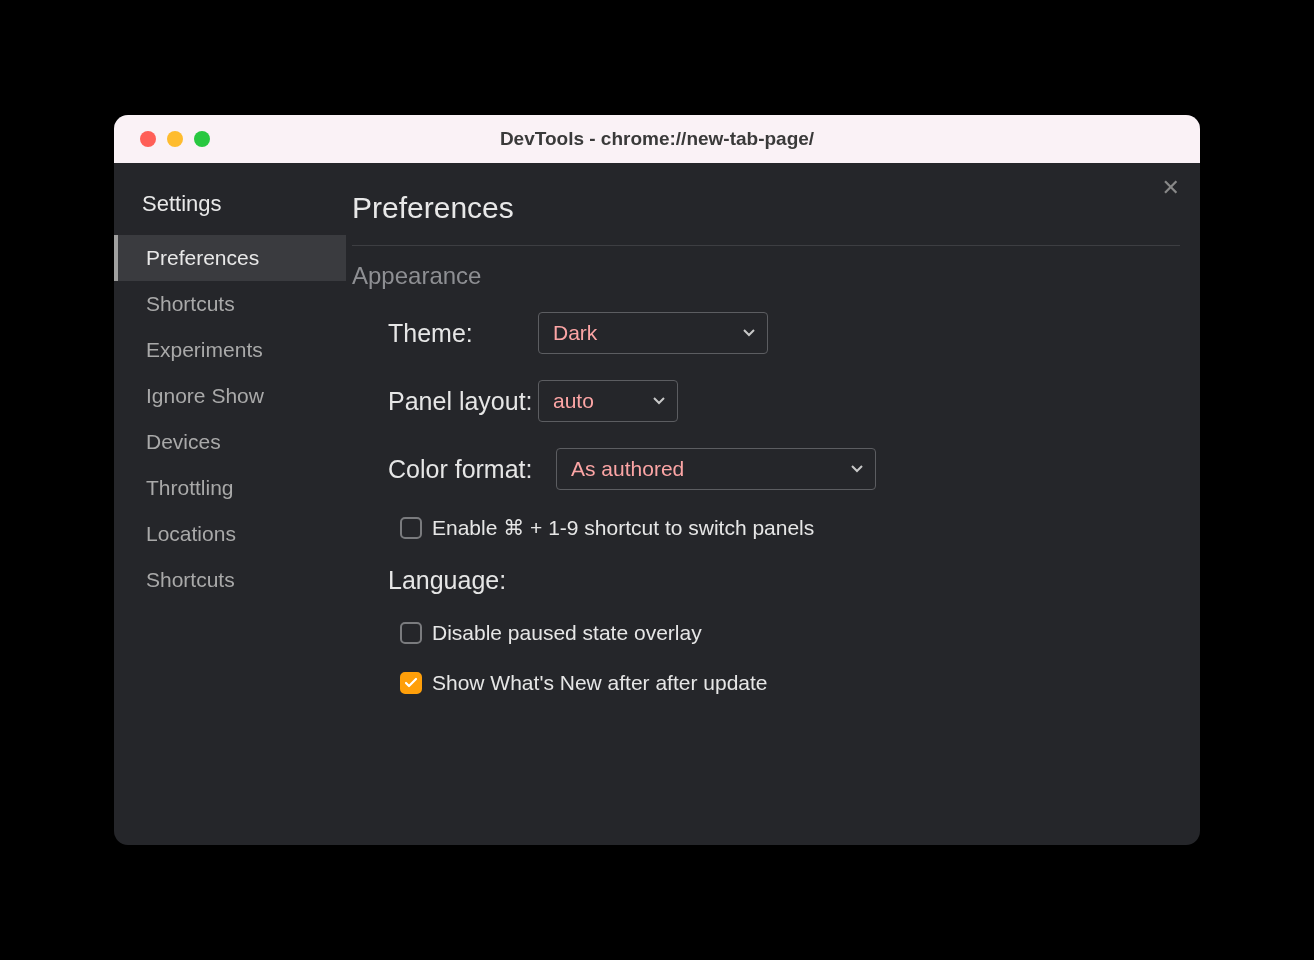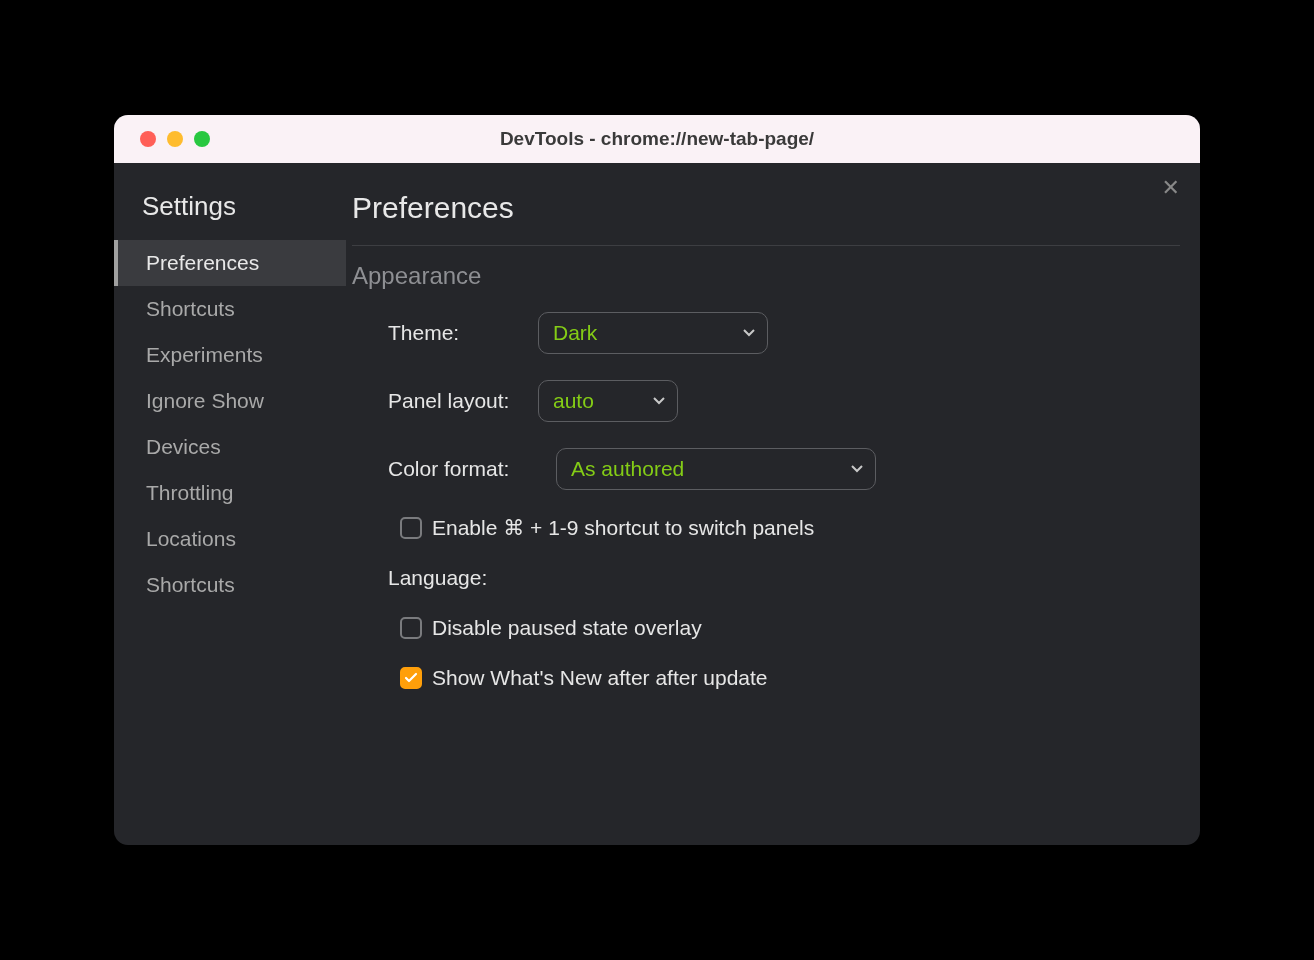--- a/index.html
+++ b/index.html
@@ -68,21 +68,21 @@
     font-size: 22px;
     line-height: 1;
     cursor: pointer;
   }
   .sidebar {
     width: 232px;
     padding-top: 28px;
     flex-shrink: 0;
   }
   .sidebar-title {
-    font-size: 26px;
+    font-size: 22px;
     color: #e8e8e8;
     padding: 0 28px 18px 28px;
     font-weight: 400;
   }
   .sidebar-item {
     font-size: 21px;
     color: #a9a9a9;
     padding: 11px 28px;
     cursor: pointer;
     border-left: 4px solid transparent;
@@ -118,35 +118,35 @@
     margin: 6px 0 22px 0;
   }
   .row {
     display: flex;
     align-items: center;
     margin-bottom: 26px;
     padding-left: 36px;
   }
   .row-label {
     width: 150px;
-    font-size: 21px;
+    font-size: 25px;
     color: #e6e6e6;
     flex-shrink: 0;
   }
   .select {
     border: 1px solid #5c5d61;
     background: #25262a;
-    color: #84cc16;
+    color: #fca5a5;
     font-size: 21px;
     padding: 8px 40px 8px 14px;
     position: relative;
     display: inline-flex;
     align-items: center;
     cursor: pointer;
-    border-radius: 10px;
+    border-radius: 4px;
     min-width: 140px;
     text-align: right;
   }
   .select.w-med { min-width: 230px; }
   .select.w-lg  { min-width: 320px; }
   .select.w-xl  { min-width: 410px; }
   .select .caret {
     position: absolute;
     right: 12px;
     top: 50%;

